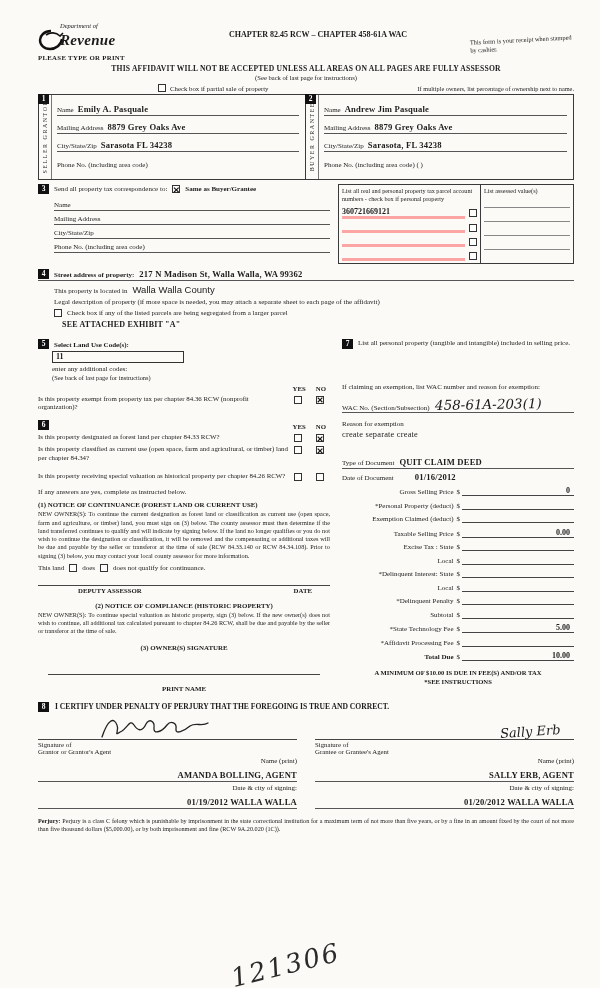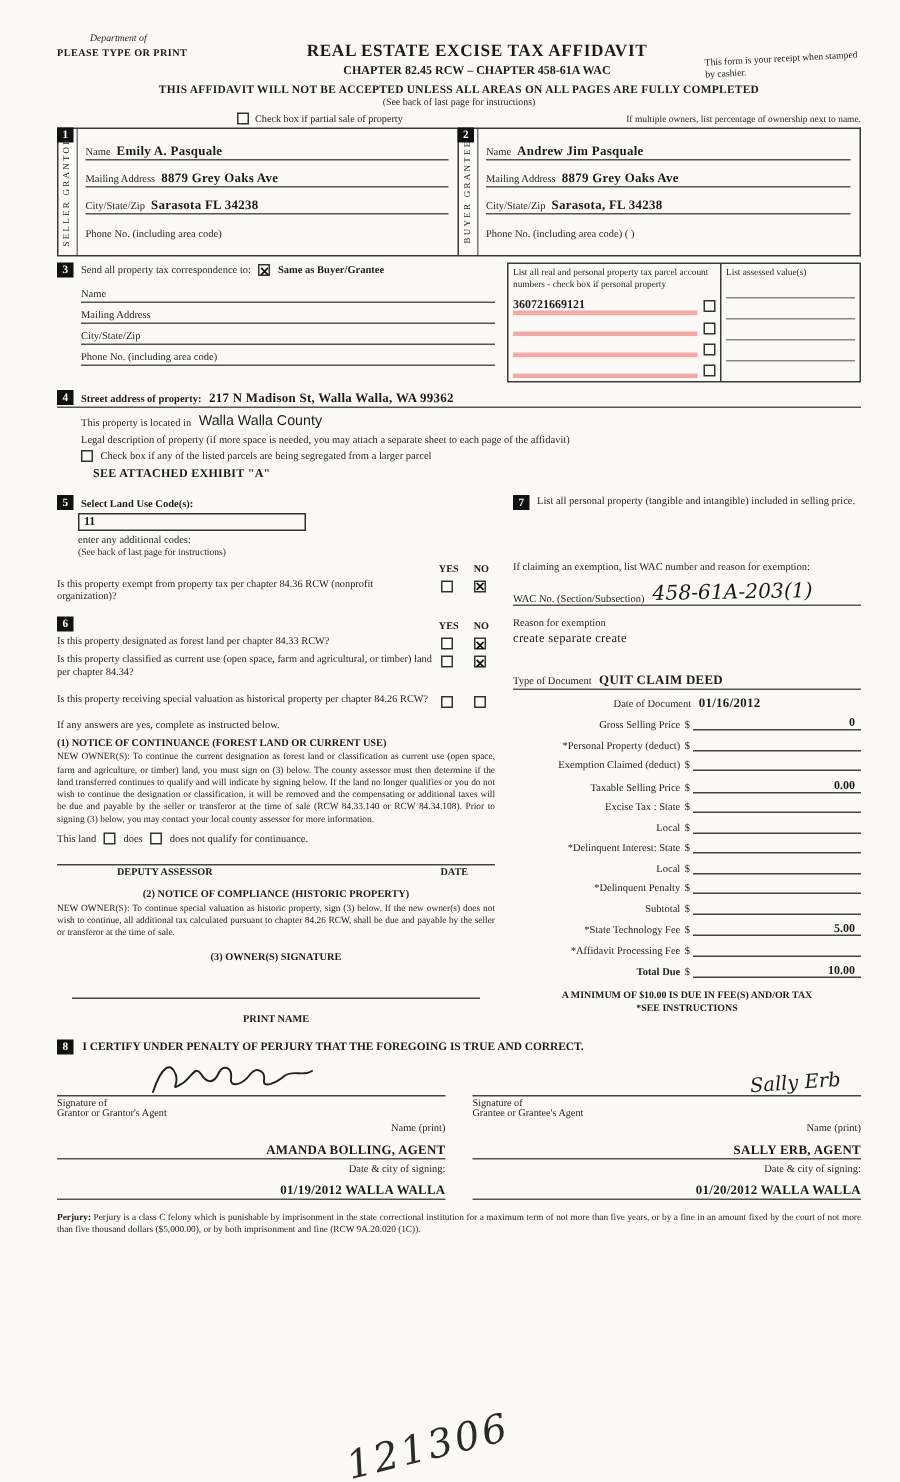--- a/index.html
+++ b/index.html
@@ -62,21 +62,21 @@
   .arow { border-bottom:1px solid #888; min-height:10px; margin-top:4px; }
 
   
   .sec4 { margin-top:5px; }
   .s4row { display:flex; gap:5px; align-items:flex-end; margin-top:3px; }
 
   
   .cols { display:flex; margin-top:10px; gap:12px; }
   .colL { width:292px; }
   .colR { flex:1; }
-  .codebox { width:152px; height:12px; border:1px solid #333; font-size:8px; font-weight:bold; padding-left:3px; margin:2px 0 2px 14px; }
+  .codebox { width:132px; height:12px; border:1px solid #333; font-size:8px; font-weight:bold; padding-left:3px; margin:2px 0 2px 14px; }
   .yn { display:flex; justify-content:flex-end; gap:10px; font-size:6.8px; font-weight:bold; padding-right:4px; }
   .q { display:flex; gap:6px; margin-top:3px; }
   .q .qt { flex:1; font-size:6.9px; line-height:1.3; }
   .q .qb { display:flex; gap:14px; padding-right:6px; align-items:flex-start; padding-top:1px; }
   .notice-t { font-size:6.9px; font-weight:bold; margin-top:5px; }
   .notice-p { font-size:6.25px; line-height:1.32; text-align:justify; margin-top:2px; }
   .sigline { border-bottom:1px solid #444; height:14px; }
   .siglabels { display:flex; justify-content:space-between; font-size:6.8px; font-weight:bold; padding:1px 18px 0 40px; }
   .centered { text-align:center; }
 
@@ -104,29 +104,35 @@
   .stamp { position:absolute; left:230px; bottom:8px; font-size:26px; font-style:italic; font-family:"DejaVu Serif",serif; transform:rotate(-14deg); color:#2a2a2a; letter-spacing:2px; }
 </style>
 </head>
 <body>
 
 <div class="page">
 
   <div class="hdr">
     <div class="logo">
       <div class="dep">Department of</div>
+      <div class="wordmark">
+        <svg width="26" height="22" viewBox="0 0 26 22">
+          <path d="M13 2 C6 2 2 7 2 11 C2 16 6 20 12 20 C18 20 23 16 24 10" fill="none" stroke="#111" stroke-width="2.4"></path>
+          <path d="M8 6 C12 3 18 3 22 7 L25 4" fill="none" stroke="#111" stroke-width="1.6"></path>
+        </svg>
+        <span class="rev">Revenue</span>
+      </div>
       <div class="please">PLEASE TYPE OR PRINT</div>
     </div>
     <div class="titleblk">
-      <div class="title">REAL ESTATE EXCISE TAX AFFIDAVIT</div>
       <div class="chapter">CHAPTER 82.45 RCW – CHAPTER 458-61A WAC</div>
     </div>
     <div class="receipt">This form is your receipt when stamped by cashier.</div>
   </div>
-  <div class="warn">THIS AFFIDAVIT WILL NOT BE ACCEPTED UNLESS ALL AREAS ON ALL PAGES ARE FULLY COMPLETED</div>
+  <div class="warn">THIS AFFIDAVIT WILL NOT BE ACCEPTED UNLESS ALL AREAS ON ALL PAGES ARE FULLY ASSESSOR</div>
   <div class="seeback">(See back of last page for instructions)</div>
 
   <div class="topline">
     <div class="left">
       <span class="cb"></span>
       <span>Check box if partial sale of property</span>
     </div>
     <div class="right">If multiple owners, list percentage of ownership next to name.</div>
   </div>
 
@@ -347,21 +353,21 @@
         <span class="hand" style="font-size:13.5px; transform:rotate(-1deg);">458-61A-203(1)</span>
       </div>
 
       <div class="lbl" style="margin-top:7px;">Reason for exemption</div>
       <div class="val" style="margin-top:2px; font-weight:normal; font-size:8.4px;">create separate create</div>
 
       <div class="row" style="gap:5px; margin-top:18px; border-bottom:1px solid #555; padding-bottom:1px;">
         <span class="lbl">Type of Document</span>
         <span class="val">QUIT CLAIM DEED</span>
       </div>
-      <div class="row" style="gap:5px; margin-top:3px;justify-content:center;">
+      <div class="row" style="gap:21px; margin-top:3px;">
         <span class="lbl">Date of Document</span>
         <span class="val">01/16/2012</span>
       </div>
 
       <div class="mline">
           <span class="mlabel">Gross Selling Price</span>
           <span class="mdollar">$</span>
           <span class="mval">0</span>
         </div>
       <div class="mline">

